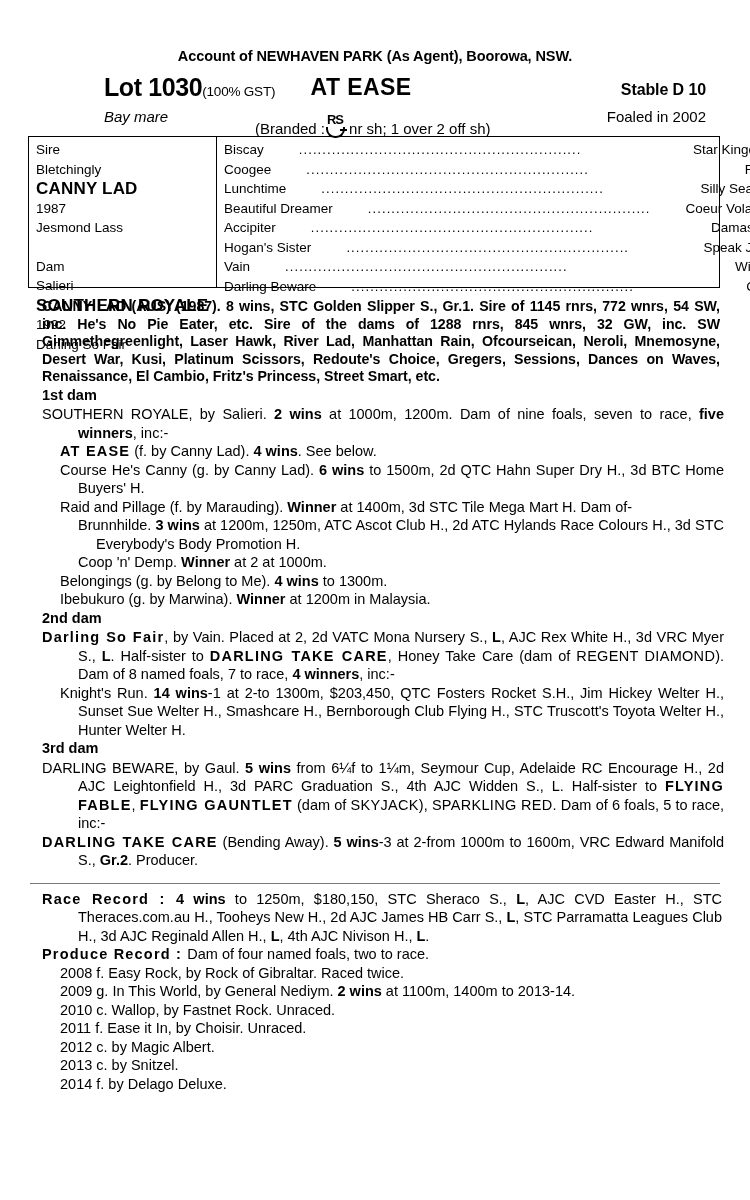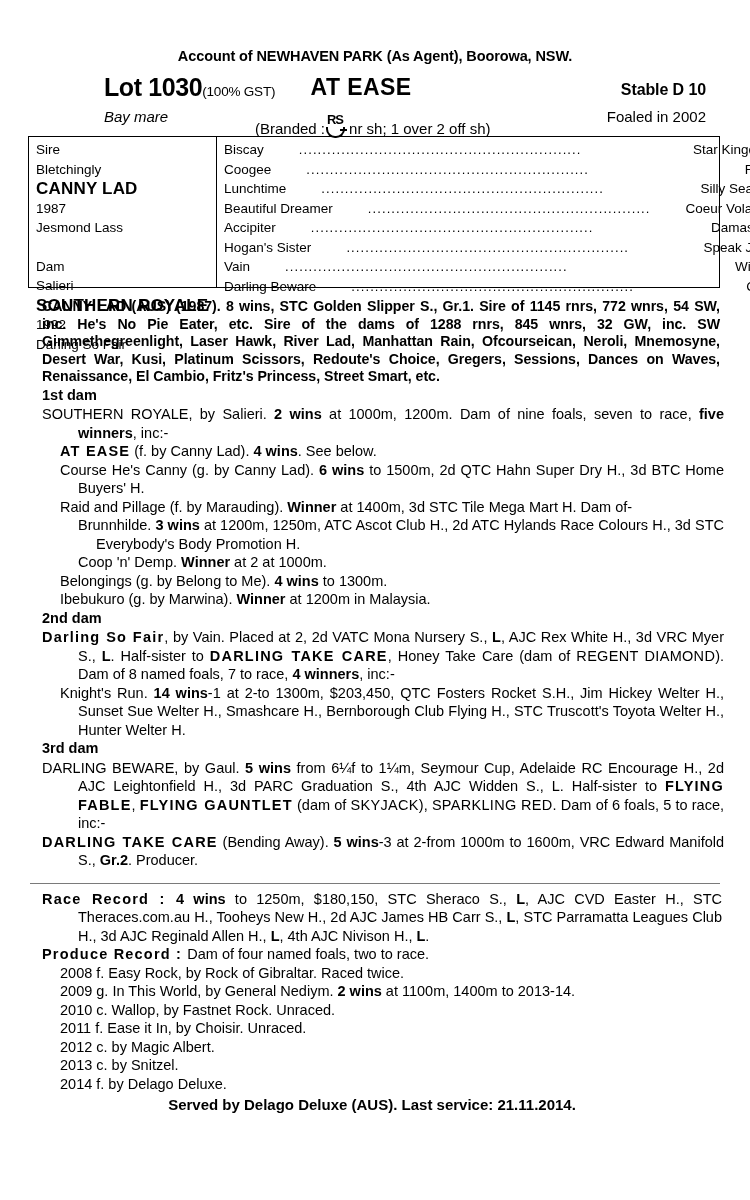--- a/index.html
+++ b/index.html
@@ -324,16 +324,15 @@
     <div class="p noj"><b class="capsp">Produce Record : </b><span>Dam of four named foals, two to race.</span></div>
     <div id="produce-list">
         <div class="p noj ind2"><span>2008 f. Easy Rock, by Rock of Gibraltar. Raced twice.</span></div>
         <div class="p noj ind2"><span>2009 g. In This World, by General Nediym. </span><b class="n">2 wins</b><span> at 1100m, 1400m to 2013-14.</span></div>
         <div class="p noj ind2"><span>2010 c. Wallop, by Fastnet Rock. Unraced.</span></div>
         <div class="p noj ind2"><span>2011 f. Ease it In, by Choisir. Unraced.</span></div>
         <div class="p noj ind2"><span>2012 c. by Magic Albert.</span></div>
         <div class="p noj ind2"><span>2013 c. by Snitzel.</span></div>
         <div class="p noj ind2"><span>2014 f. by Delago Deluxe.</span></div>
       </div>
-    <div class="served">Served by Delago Deluxe (AUS). Last service: 21.11.2014.</div>
   </div>
 
 </div>
 
 </body></html>

